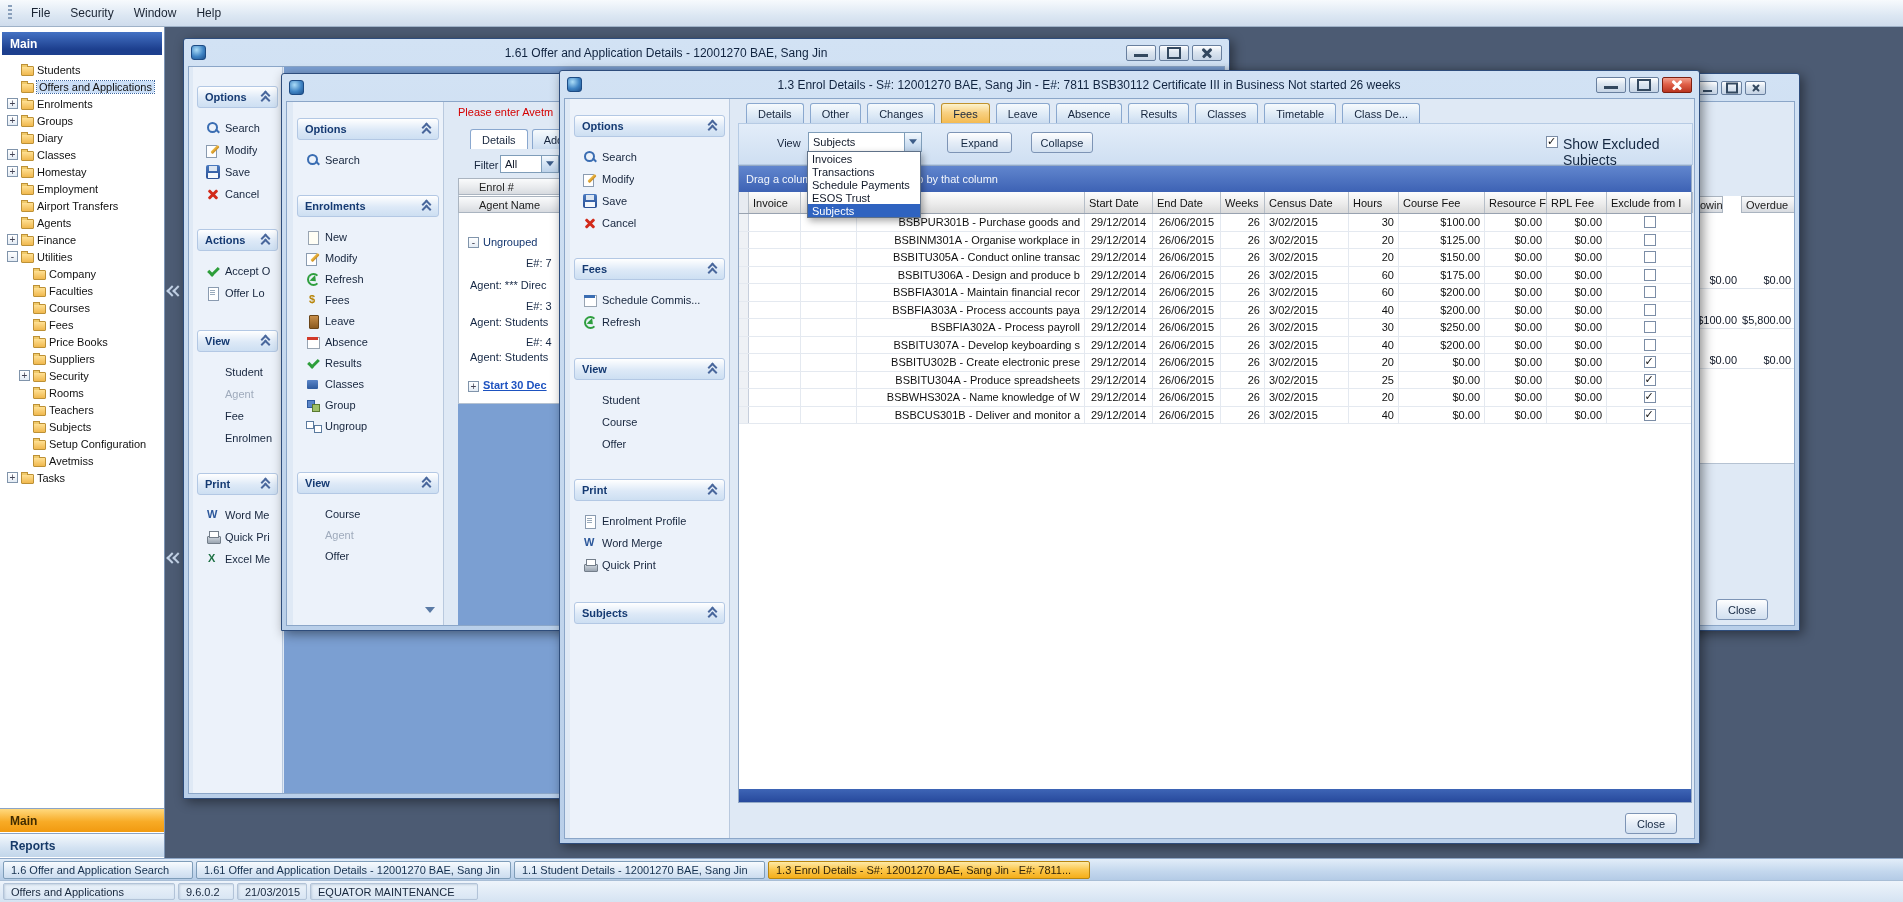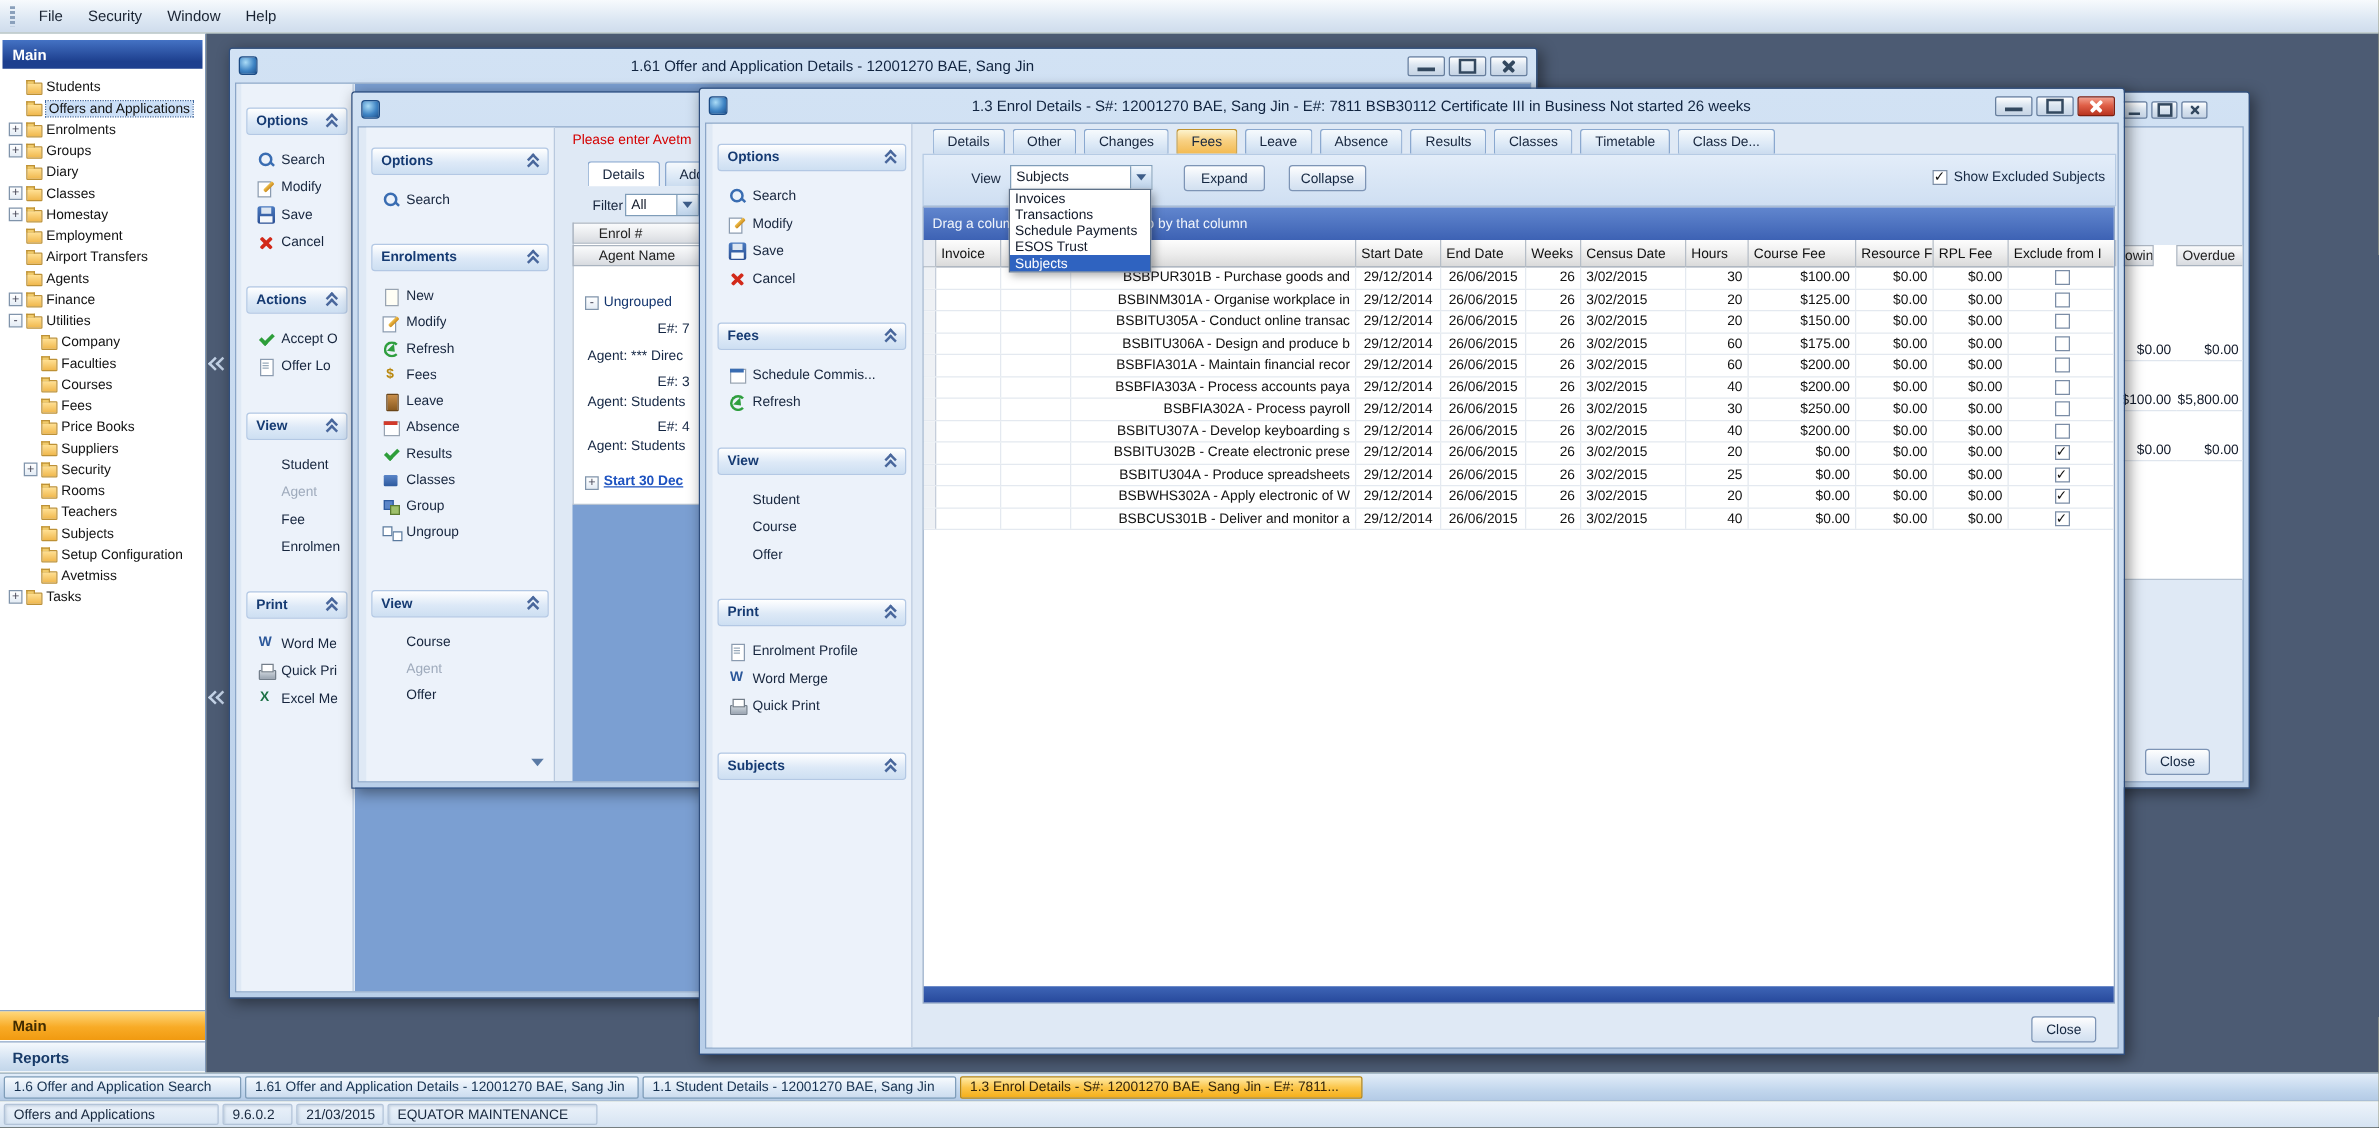--- a/index.html
+++ b/index.html
@@ -1,18 +1,18 @@
 <!DOCTYPE html>
 <html><head>
 <meta charset="utf-8">
 <style>
   * { margin:0; padding:0; box-sizing:border-box; }
   html,body { background:#2f3a4b; }
   body { font-family:"Liberation Sans","DejaVu Sans",sans-serif; }
-  #screen { position:relative; width:1903px; height:902px; overflow:hidden; background:#fef9c3; font-size:12px; }
+  #screen { position:relative; width:1903px; height:902px; overflow:hidden; background:#7f1d1d; font-size:12px; }
 
   
   #menubar { position:absolute; left:0; top:0; width:1903px; height:27px;
     background:linear-gradient(#f7fafd,#dce7f3 60%,#cfdcec); border-bottom:1px solid #9fb2c8;
     display:flex; align-items:center; padding-left:8px; }
   .grip { width:4px; height:16px; margin-right:9px; background:repeating-linear-gradient(#8aa0bb 0 2px, transparent 2px 4px); }
   #menu-items { display:flex; height:100%; }
   .menu-item { padding:0 10px; height:100%; display:flex; align-items:center; color:#1a2433; cursor:default; }
 
   
@@ -134,21 +134,21 @@
   .srow.group { color:#13356e; }
   .slink { position:absolute; font-size:11px; color:#1d52c0; text-decoration:underline; white-space:nowrap; cursor:pointer; }
   .bluearea { position:absolute; background:#7b9fd2; }
   .fragcell { position:absolute; font-size:11px; text-align:right; color:#101828; white-space:nowrap; overflow:hidden; border-bottom:1px solid #e0e6ee; padding-right:4px; }
   .btn { display:flex; align-items:center; justify-content:center; font-size:11px; border:1px solid #7d94b5; border-radius:3px;
     background:linear-gradient(#fefefe,#e5edf7 50%,#d2e0f0); color:#142741; cursor:pointer; }
 
   
   #enrol-tabs { left:181px; top:4px; }
   #enrol-toolbar { position:absolute; left:173px; top:24px; width:955px; height:42px; background:linear-gradient(#e3edf9,#cfdff2); border:1px solid #b6cbe4; }
-  .checkwrap { position:absolute; display:flex; align-items:flex-end; gap:5px; font-size:11px; color:#142741; }
+  .checkwrap { position:absolute; display:flex; align-items:flex-start; gap:5px; font-size:14px; color:#142741; }
   #enrol-grid { position:absolute; left:173px; top:66px; width:954px; height:638px; background:#fff; border:1px solid #93a9c6; }
   .groupbar { position:absolute; left:0; top:0; right:0; height:26px; background:linear-gradient(#6186ce,#3d62b4); color:#f2f6fc; font-size:11px; display:flex; align-items:center; padding-left:7px; white-space:nowrap; overflow:hidden; }
   .ghead { position:absolute; left:0; top:26px; right:0; height:22px; display:flex; background:linear-gradient(#fdfdfd,#ececec 55%,#dadada); border-bottom:1px solid #98a2b0; }
   .gh { flex:none; border-right:1px solid #b6bec8; display:flex; align-items:center; padding:0 4px; font-size:11px; color:#101010; overflow:hidden; white-space:nowrap; cursor:pointer; }
   .gh.ind { background:#e7ebf1; padding:0; }
   #grid-rows { position:absolute; left:0; top:48px; right:0; }
   .grow { display:flex; height:17.5px; border-bottom:1px solid #e4e9f0; cursor:pointer; }
   .gc { flex:none; border-right:1px solid #e4e9f0; display:flex; align-items:center; padding:0 4px; font-size:11px; color:#101010; overflow:hidden; white-space:nowrap; }
   .gc.ind { background:#eef1f5; border-right:1px solid #c6cedb; padding:0; }
   .gc.r { justify-content:flex-end; }
@@ -855,21 +855,21 @@
               <div class="gc r" style="width: 62px;">$0.00</div>
               <div class="gc r" style="width: 60px;">$0.00</div>
               <div class="gc c" style="width: 86px;">
                 <span class="cb on"></span>
               </div>
             </div>
             <div class="grow">
               <div class="gc ind" style="width: 10px;"></div>
               <div class="gc" style="width: 52px;"></div>
               <div class="gc" style="width: 56px;"></div>
-              <div class="gc r" style="width: 228px;">BSBWHS302A - Apply electronic of W</div>
+              <div class="gc r" style="width: 228px;">BSBWHS302A - Name knowledge of W</div>
               <div class="gc c" style="width: 68px;">29/12/2014</div>
               <div class="gc c" style="width: 68px;">26/06/2015</div>
               <div class="gc r" style="width: 44px;">26</div>
               <div class="gc" style="width: 84px;">3/02/2015</div>
               <div class="gc r" style="width: 50px;">20</div>
               <div class="gc r" style="width: 86px;">$0.00</div>
               <div class="gc r" style="width: 62px;">$0.00</div>
               <div class="gc r" style="width: 60px;">$0.00</div>
               <div class="gc c" style="width: 86px;">
                 <span class="cb on"></span>

